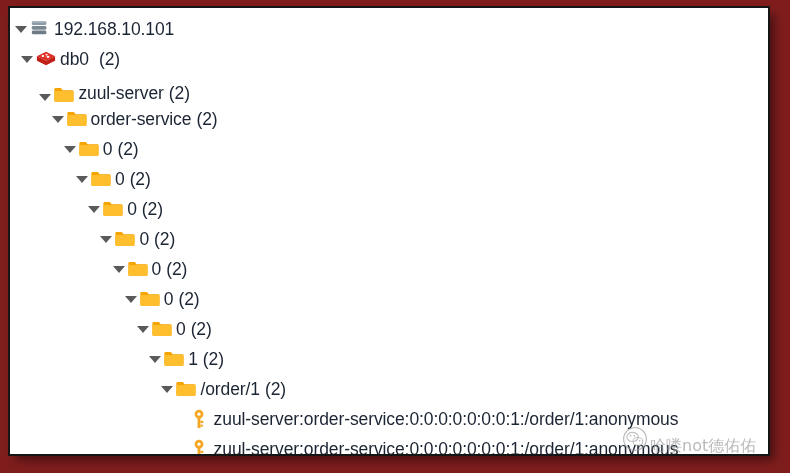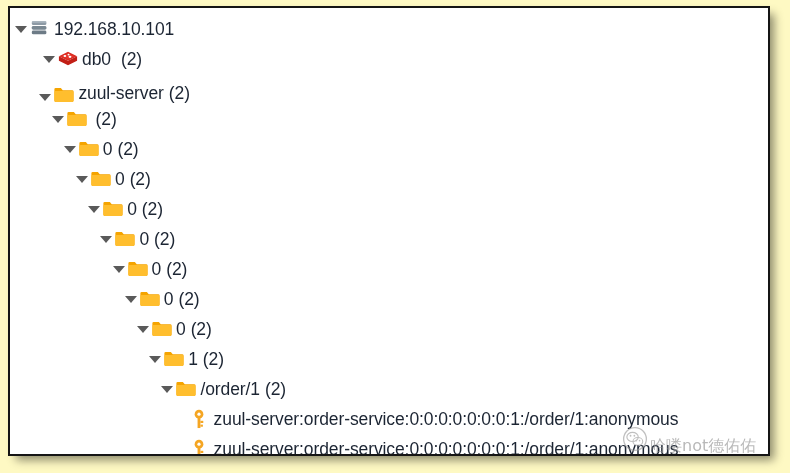--- a/index.html
+++ b/index.html
@@ -11,21 +11,21 @@
     width: 790px;
     height: 473px;
     overflow: hidden;
     font-family: "Liberation Sans", sans-serif;
   }
 
   #screen {
     position: relative;
     width: 790px;
     height: 473px;
-    background: #fef9c3;
+    background: #7f1d1d;
   }
 
   
   #tree-panel {
     position: absolute;
     left: 8px;
     top: 6px;
     width: 762px;
     height: 450px;
     background: #ffffff;
@@ -150,21 +150,21 @@
         <div class="node" style="padding-left: 4px;">
           <span class="twisty"></span>
           <span class="icon icon-server"><svg viewBox="0 0 24 22" width="22" height="20">
               <rect x="3" y="2.5" width="16" height="4.2" rx="1.6" fill="#8d9aa5"></rect>
               <rect x="3" y="7.6" width="16" height="4.2" rx="1.6" fill="#7a8892"></rect>
               <rect x="3" y="12.7" width="16" height="4.2" rx="1.6" fill="#6d7b86"></rect>
               <rect x="3" y="2.5" width="16" height="1.6" rx="0.8" fill="#aab6c0"></rect>
             </svg></span>
           <span class="label">192.168.10.101</span>
         </div>
-        <div class="node" style="padding-left: 32px;">
+        <div class="node" style="padding-left: 10px;">
           <span class="twisty"></span>
           <span class="icon icon-db"><svg viewBox="0 0 24 22" width="22" height="20">
               <path d="M12 3 L22 8 L12 13 L2 8 Z" fill="#d92b20"></path>
               <path d="M2 8 L2 13 L12 18 L22 13 L22 8 L12 13 Z" fill="#c21f16"></path>
               <path d="M12 4.6 L19.6 8 L12 11.4 L4.4 8 Z" fill="#e6352a"></path>
               <ellipse cx="8.6" cy="7.6" rx="1.5" ry="1.1" fill="#ffffff"></ellipse>
               <ellipse cx="14.2" cy="8.6" rx="1.6" ry="1.2" fill="#ffffff"></ellipse>
               <ellipse cx="12.6" cy="6.2" rx="1.1" ry="0.85" fill="#ffffff"></ellipse>
             </svg></span>
           <span class="label">db0</span>
@@ -178,20 +178,21 @@
             </svg></span>
           <span class="label">zuul-server</span>
           <span class="count">(2)</span>
         </div>
         <div class="node" style="padding-left: 40.6px;">
           <span class="twisty"></span>
           <span class="icon icon-folder"><svg viewBox="0 0 24 19" width="22" height="18">
               <path d="M1.5 3.2 A1.4 1.4 0 0 1 2.9 1.8 L8.6 1.8 L10.6 4.3 L21 4.3 A1.4 1.4 0 0 1 22.4 5.7 L22.4 15.6 A1.4 1.4 0 0 1 21 17 L2.9 17 A1.4 1.4 0 0 1 1.5 15.6 Z" fill="#F5A400"></path>
               <path d="M1.5 6.6 A1.4 1.4 0 0 1 2.9 5.2 L21 5.2 A1.4 1.4 0 0 1 22.4 6.6 L22.4 15.6 A1.4 1.4 0 0 1 21 17 L2.9 17 A1.4 1.4 0 0 1 1.5 15.6 Z" fill="#FFBE2E"></path>
             </svg></span>
+          <span class="label">order-service</span>
           <span class="count">(2)</span>
         </div>
         <div class="node" style="padding-left: 52.8px;">
           <span class="twisty"></span>
           <span class="icon icon-folder"><svg viewBox="0 0 24 19" width="22" height="18">
               <path d="M1.5 3.2 A1.4 1.4 0 0 1 2.9 1.8 L8.6 1.8 L10.6 4.3 L21 4.3 A1.4 1.4 0 0 1 22.4 5.7 L22.4 15.6 A1.4 1.4 0 0 1 21 17 L2.9 17 A1.4 1.4 0 0 1 1.5 15.6 Z" fill="#F5A400"></path>
               <path d="M1.5 6.6 A1.4 1.4 0 0 1 2.9 5.2 L21 5.2 A1.4 1.4 0 0 1 22.4 6.6 L22.4 15.6 A1.4 1.4 0 0 1 21 17 L2.9 17 A1.4 1.4 0 0 1 1.5 15.6 Z" fill="#FFBE2E"></path>
             </svg></span>
           <span class="label">0</span>
           <span class="count">(2)</span>

